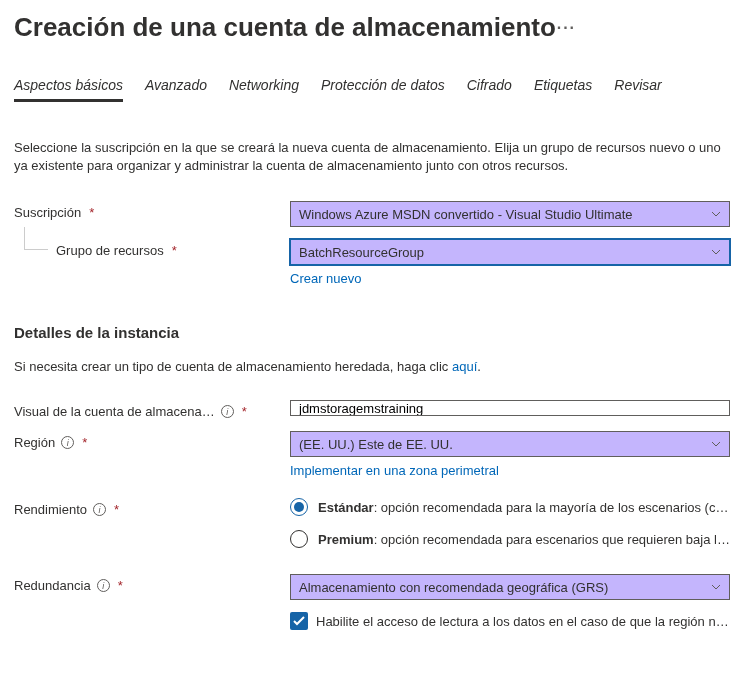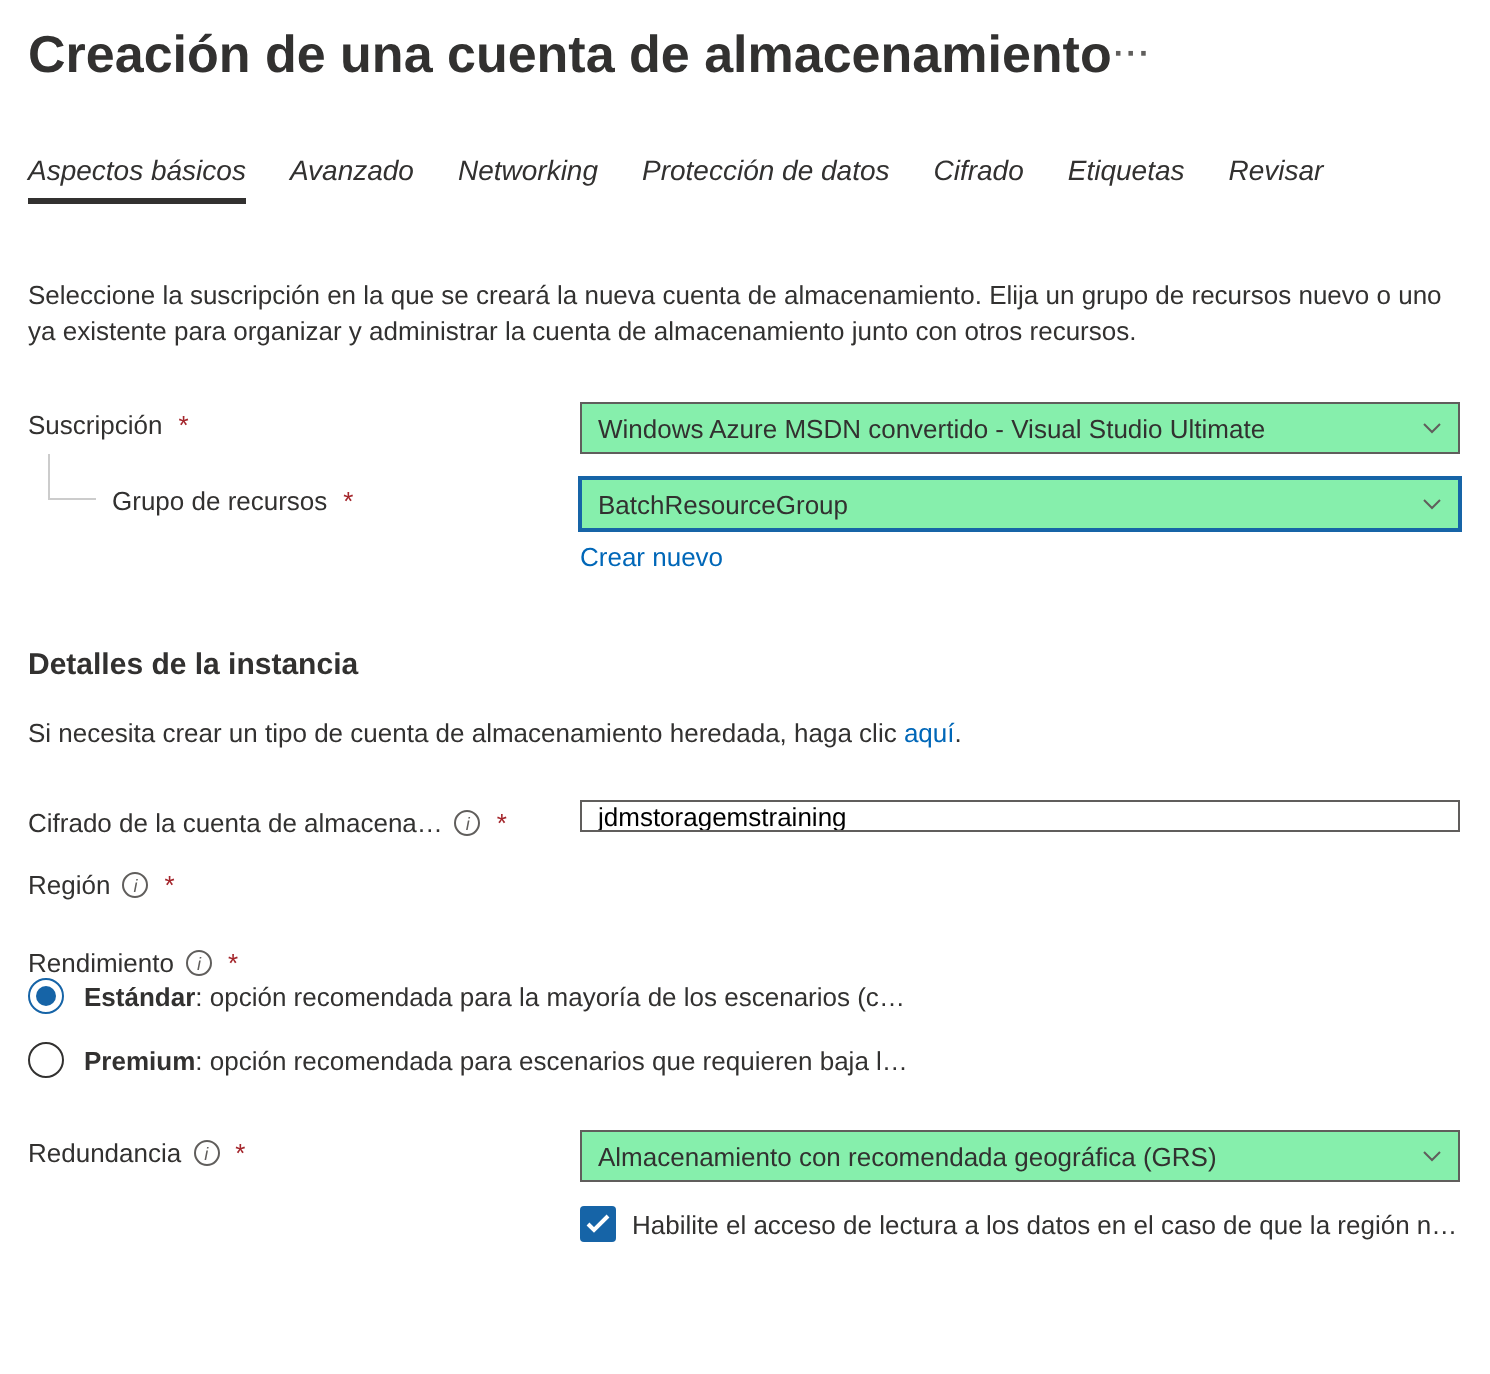--- a/index.html
+++ b/index.html
@@ -11,21 +11,21 @@
     .tab.active { border-bottom: 3px solid #323130; font-weight: 400; }
     .intro { color: #323130; margin-bottom: 26px; line-height: 1.4; max-width: 720px; }
     .row { display: flex; align-items: flex-start; margin-bottom: 12px; }
     .row .label-col { width: 276px; flex-shrink: 0; display: flex; align-items: center; gap: 6px; padding-top: 4px; }
     .row .label-col.indented { padding-left: 42px; position: relative; }
     .row .label-col.indented::before { content: ""; position: absolute; left: 10px; top: -12px; width: 1px; height: 22px; background: #ccc; }
     .row .label-col.indented::after { content: ""; position: absolute; left: 10px; top: 10px; width: 24px; height: 1px; background: #ccc; }
     .row .field-col { flex: 1; max-width: 440px; }
     .req { color: #a4262c; margin-left: 2px; }
     .info-icon { display: inline-flex; width: 13px; height: 13px; border: 1px solid #605e5c; border-radius: 50%; align-items: center; justify-content: center; font-size: 9px; color: #605e5c; cursor: default; font-style: italic; }
-    .dropdown { width: 100%; border: 1px solid #605e5c; background: #86efac; padding: 4px 26px 4px 8px; font-size: 13px; position: relative; cursor: pointer; display: flex; align-items: center; height: 26px; }
+    .dropdown { width: 100%; border: 1px solid #605e5c; background: #c4b5fd; padding: 4px 26px 4px 8px; font-size: 13px; position: relative; cursor: pointer; display: flex; align-items: center; height: 26px; }
     .dropdown.focused { border: 1px solid #1664a7; outline: 1px solid #1664a7; }
     .dropdown .chev { position: absolute; right: 8px; top: 50%; transform: translateY(-50%); }
     .chev svg { width: 10px; height: 6px; display: block; }
     .text-input { width: 100%; border: 1px solid #605e5c; padding: 4px 8px; font-size: 13px; height: 16px; outline: none; }
     .link { color: #0067b8; cursor: pointer; font-size: 13px; }
     .sub-link { margin-top: 6px; display: inline-block; }
     .section-title { font-size: 15px; font-weight: 600; margin-top: 38px; margin-bottom: 18px; }
     .hint { margin-bottom: 26px; font-size: 13px; }
     .radio-row { display: flex; align-items: center; gap: 10px; margin-bottom: 14px; }
     .radio-outer { width: 18px; height: 18px; border: 1px solid #323130; border-radius: 50%; display: inline-flex; align-items: center; justify-content: center; cursor: pointer; flex-shrink:0; }
@@ -93,38 +93,49 @@
 </div>
 
 <div class="section-title">Detalles de la instancia</div>
 
 <p class="hint">
   <span>Si necesita crear un tipo de cuenta de almacenamiento heredada, haga clic </span><span class="link">aquí</span>.
 </p>
 
 <div class="row">
   <div class="label-col">
-    <span>Cifrado de la cuenta de almacena…</span>
+    <span>Visual de la cuenta de almacena…</span>
     <span class="info-icon">i</span>
     <span class="req">*</span>
   </div>
   <div class="field-col">
     <input class="text-input" type="text" value="jdmstoragemstraining" style="">
   </div>
 </div>
 
 <div class="row">
   <div class="label-col">
     <span>Región</span>
     <span class="info-icon">i</span>
     <span class="req">*</span>
   </div>
+  <div class="field-col">
+    <div class="dropdown">
+      <span>(EE. UU.) Este de EE. UU.</span>
+      <span class="chev">
+          <svg viewBox="0 0 10 6">
+            <path d="M1 1 L5 5 L9 1" stroke="#605e5c" stroke-width="1" fill="none"></path>
+          </svg>
+        </span>
+    </div>
+    <span class="link sub-link">Implementar en una zona perimetral</span>
+  </div>
 </div>
 
-<div class="row" style="margin-top:20px;flex-direction:column;">
+<div class="row" style="margin-top:20px;">
   <div class="label-col">
     <span>Rendimiento</span>
     <span class="info-icon">i</span>
     <span class="req">*</span>
   </div>
   <div class="field-col">
     <div class="radio-row">
       <span class="radio-outer selected">
           <span class="radio-inner"></span>
         </span>

